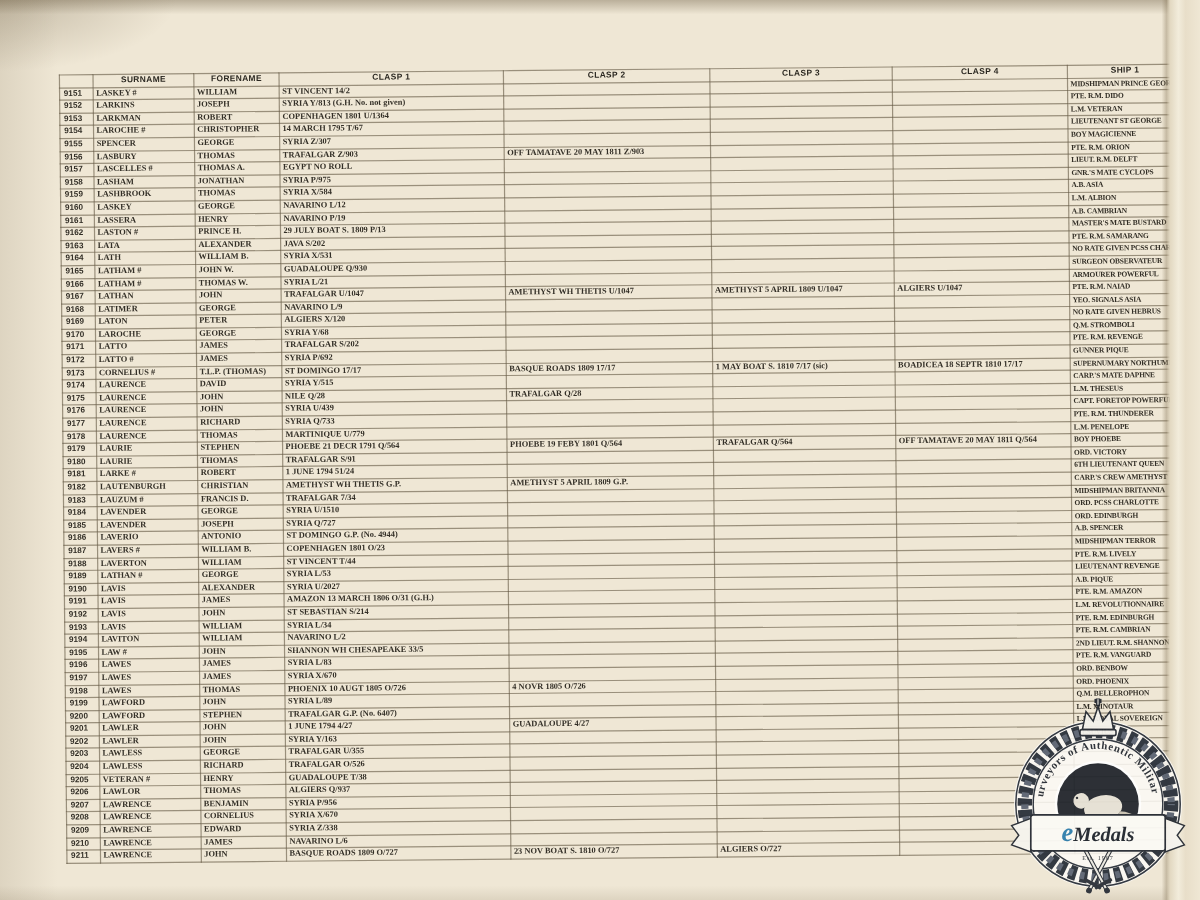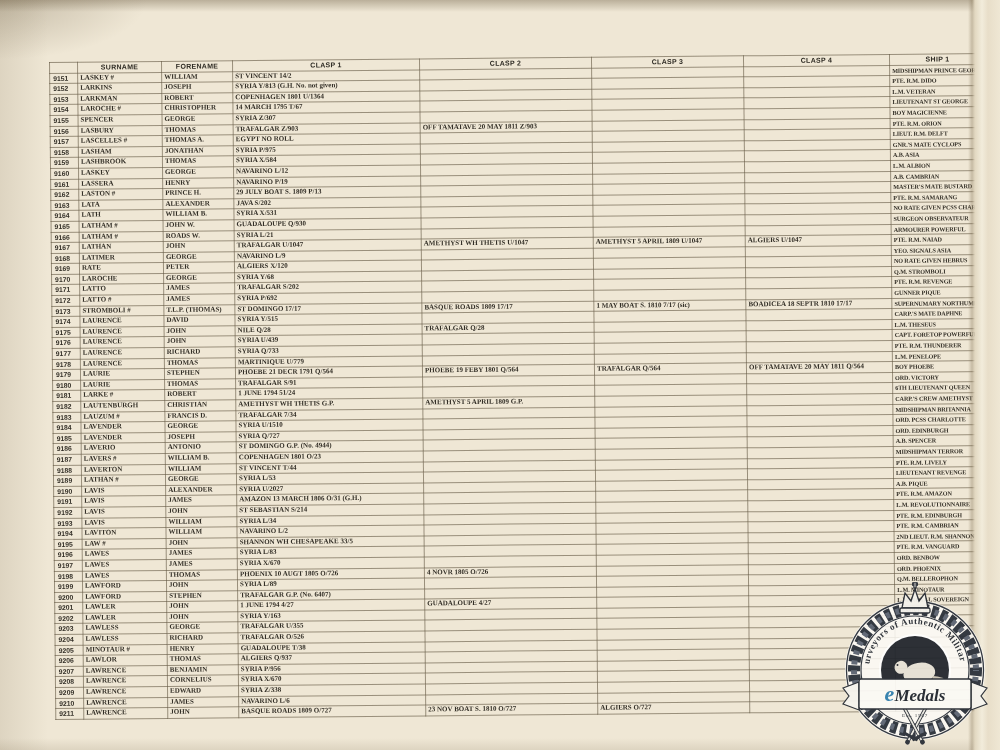--- a/index.html
+++ b/index.html
@@ -217,21 +217,21 @@
     <td class="c-for">JOHN W.</td>
     <td class="c-c1">GUADALOUPE Q/930</td>
     <td class="c-c2"></td>
     <td class="c-c3"></td>
     <td class="c-c4"></td>
     <td class="c-ship">SURGEON OBSERVATEUR</td>
   </tr>
         <tr>
     <td class="c-num">9166</td>
     <td class="c-sur">LATHAM #</td>
-    <td class="c-for">ROADS W.</td>
+    <td class="c-for">THOMAS W.</td>
     <td class="c-c1">SYRIA L/21</td>
     <td class="c-c2"></td>
     <td class="c-c3"></td>
     <td class="c-c4"></td>
     <td class="c-ship">ARMOURER POWERFUL</td>
   </tr>
         <tr>
     <td class="c-num">9167</td>
     <td class="c-sur">LATHAN</td>
     <td class="c-for">JOHN</td>
@@ -246,21 +246,21 @@
     <td class="c-sur">LATIMER</td>
     <td class="c-for">GEORGE</td>
     <td class="c-c1">NAVARINO L/9</td>
     <td class="c-c2"></td>
     <td class="c-c3"></td>
     <td class="c-c4"></td>
     <td class="c-ship">YEO. SIGNALS ASIA</td>
   </tr>
         <tr>
     <td class="c-num">9169</td>
-    <td class="c-sur">RATE</td>
+    <td class="c-sur">LATON</td>
     <td class="c-for">PETER</td>
     <td class="c-c1">ALGIERS X/120</td>
     <td class="c-c2"></td>
     <td class="c-c3"></td>
     <td class="c-c4"></td>
     <td class="c-ship">NO RATE GIVEN HEBRUS</td>
   </tr>
         <tr>
     <td class="c-num">9170</td>
     <td class="c-sur">LAROCHE</td>
@@ -286,21 +286,21 @@
     <td class="c-sur">LATTO #</td>
     <td class="c-for">JAMES</td>
     <td class="c-c1">SYRIA P/692</td>
     <td class="c-c2"></td>
     <td class="c-c3"></td>
     <td class="c-c4"></td>
     <td class="c-ship">GUNNER PIQUE</td>
   </tr>
         <tr>
     <td class="c-num">9173</td>
-    <td class="c-sur">STROMBOLI #</td>
+    <td class="c-sur">CORNELIUS #</td>
     <td class="c-for">T.L.P. (THOMAS)</td>
     <td class="c-c1">ST DOMINGO 17/17</td>
     <td class="c-c2">BASQUE ROADS 1809 17/17</td>
     <td class="c-c3">1 MAY BOAT S. 1810 7/17 (sic)</td>
     <td class="c-c4">BOADICEA 18 SEPTR 1810 17/17</td>
     <td class="c-ship">SUPERNUMARY NORTHUMBERLND</td>
   </tr>
         <tr>
     <td class="c-num">9174</td>
     <td class="c-sur">LAURENCE</td>
@@ -606,21 +606,21 @@
     <td class="c-sur">LAWLESS</td>
     <td class="c-for">RICHARD</td>
     <td class="c-c1">TRAFALGAR O/526</td>
     <td class="c-c2"></td>
     <td class="c-c3"></td>
     <td class="c-c4"></td>
     <td class="c-ship"></td>
   </tr>
         <tr>
     <td class="c-num">9205</td>
-    <td class="c-sur">MINOTAUR #</td>
+    <td class="c-sur">VETERAN #</td>
     <td class="c-for">HENRY</td>
     <td class="c-c1">GUADALOUPE T/38</td>
     <td class="c-c2"></td>
     <td class="c-c3"></td>
     <td class="c-c4"></td>
     <td class="c-ship"></td>
   </tr>
         <tr>
     <td class="c-num">9206</td>
     <td class="c-sur">LAWLOR</td>

